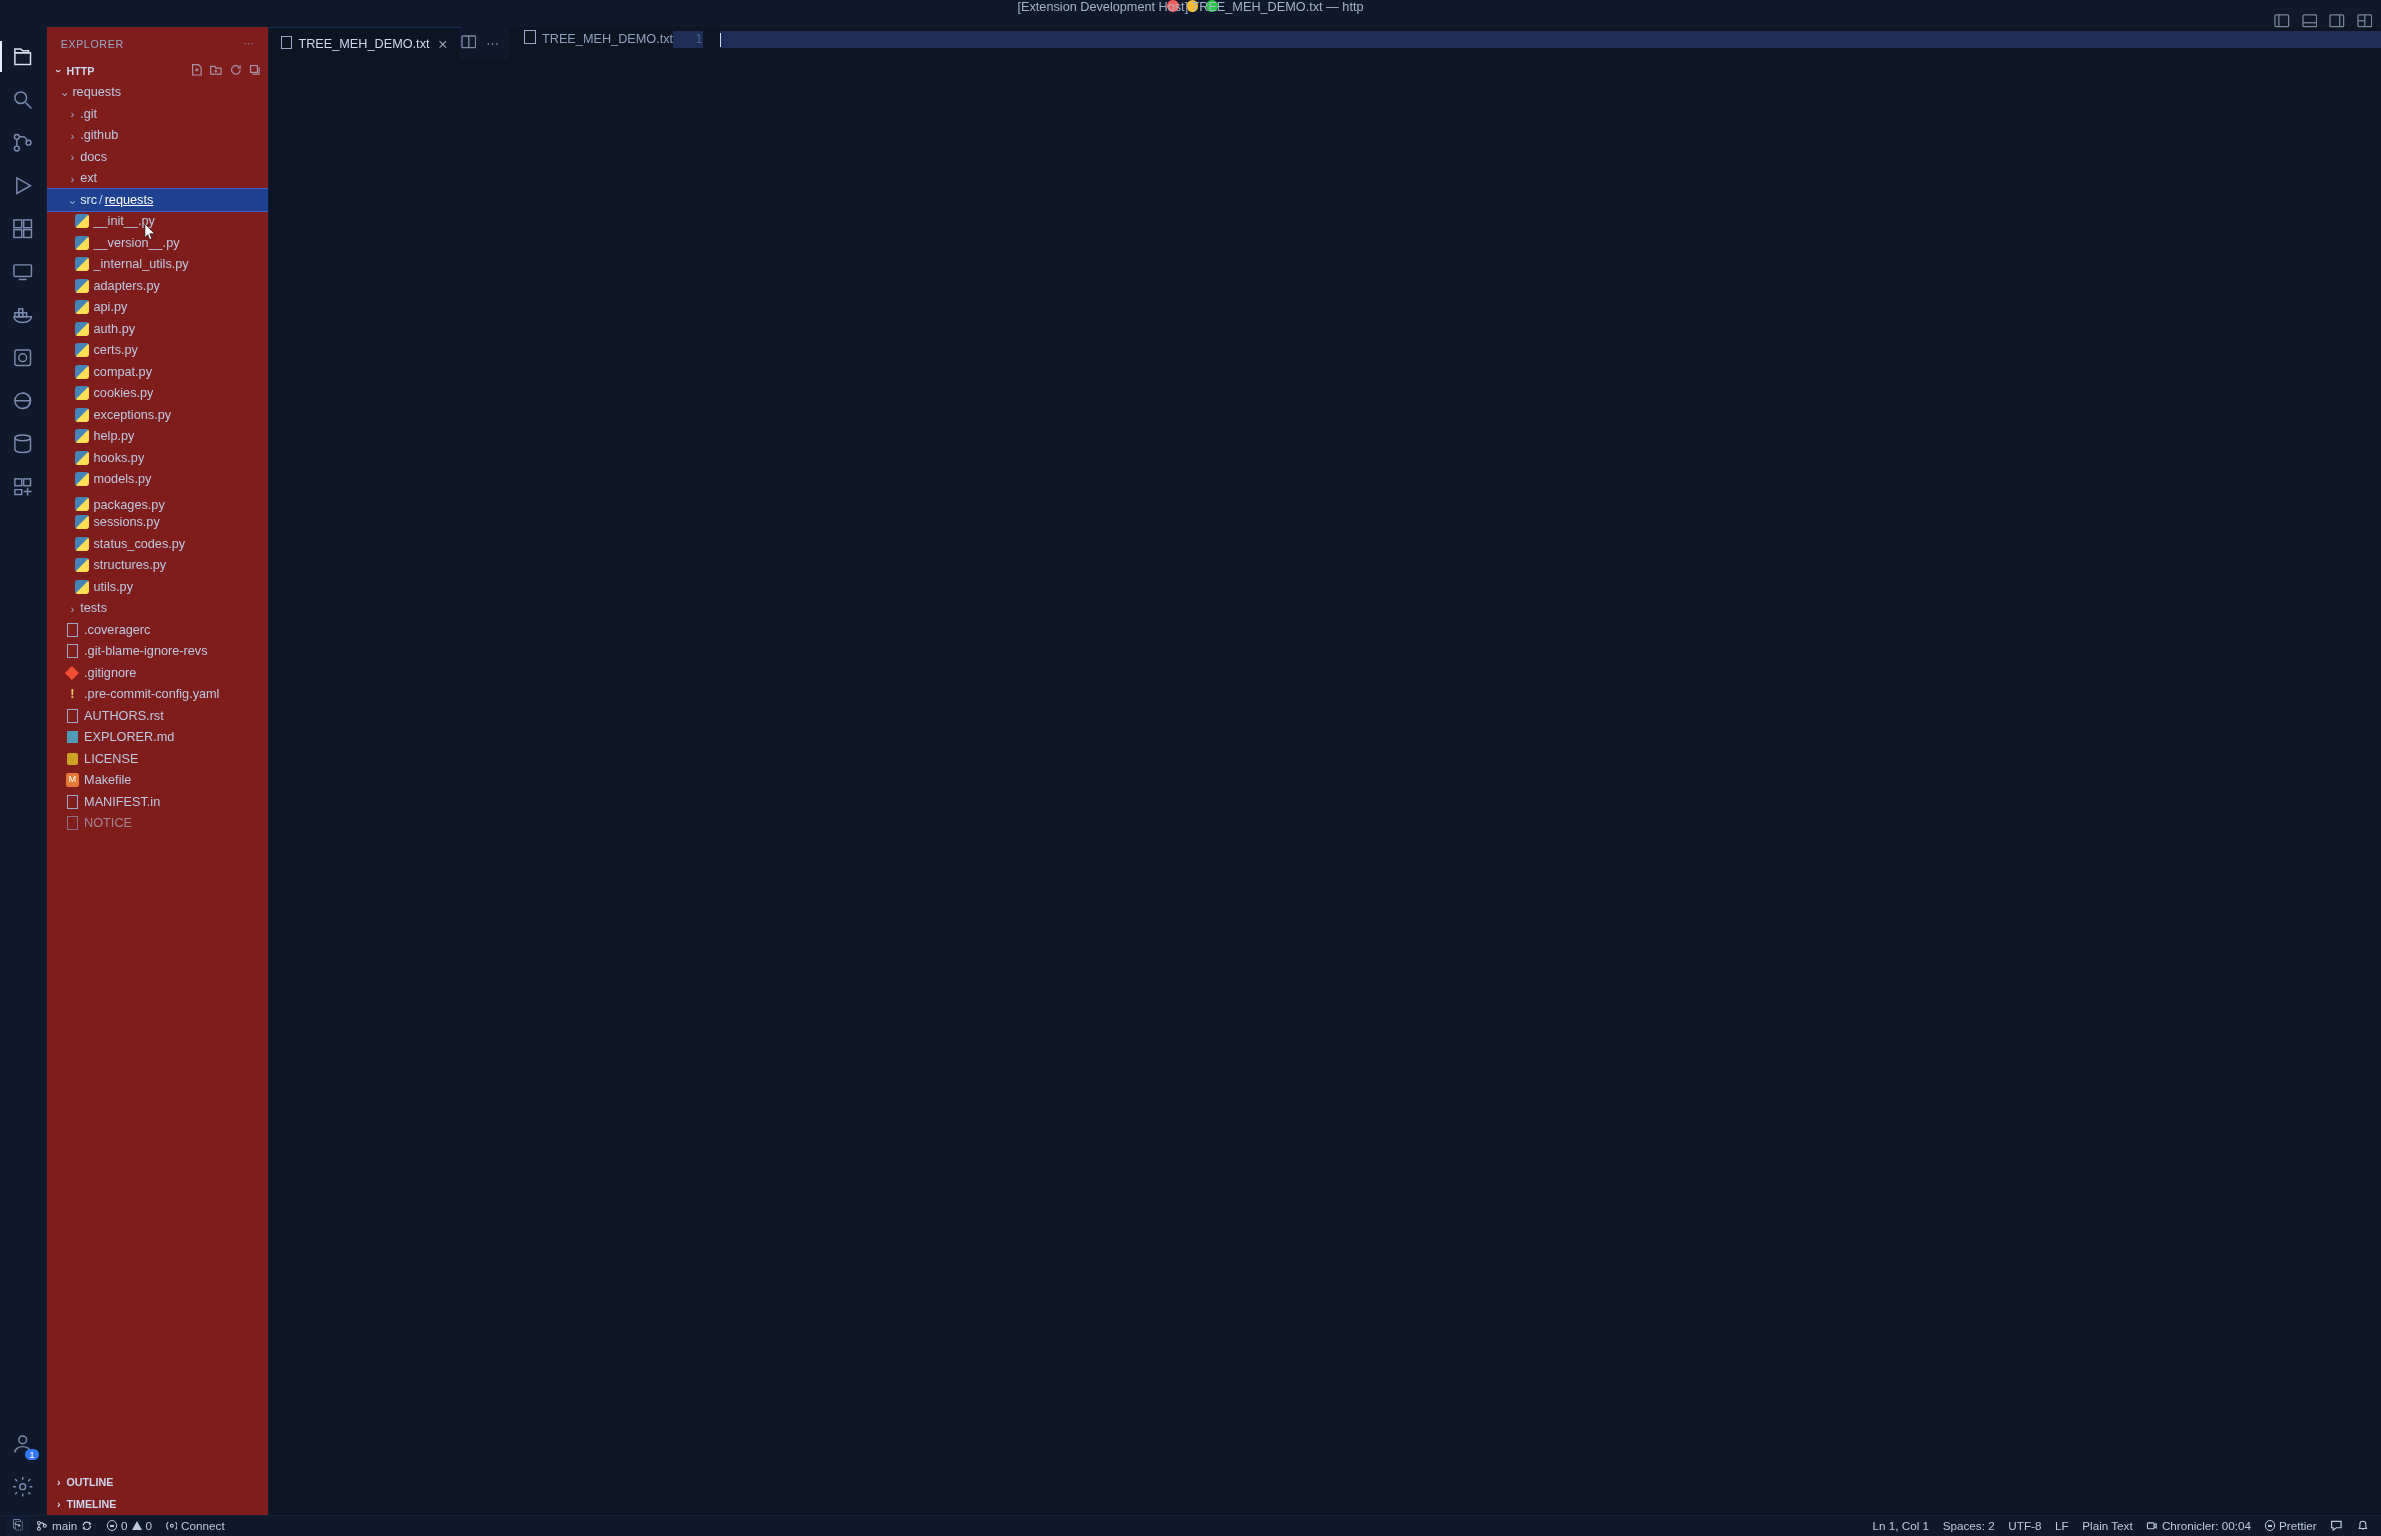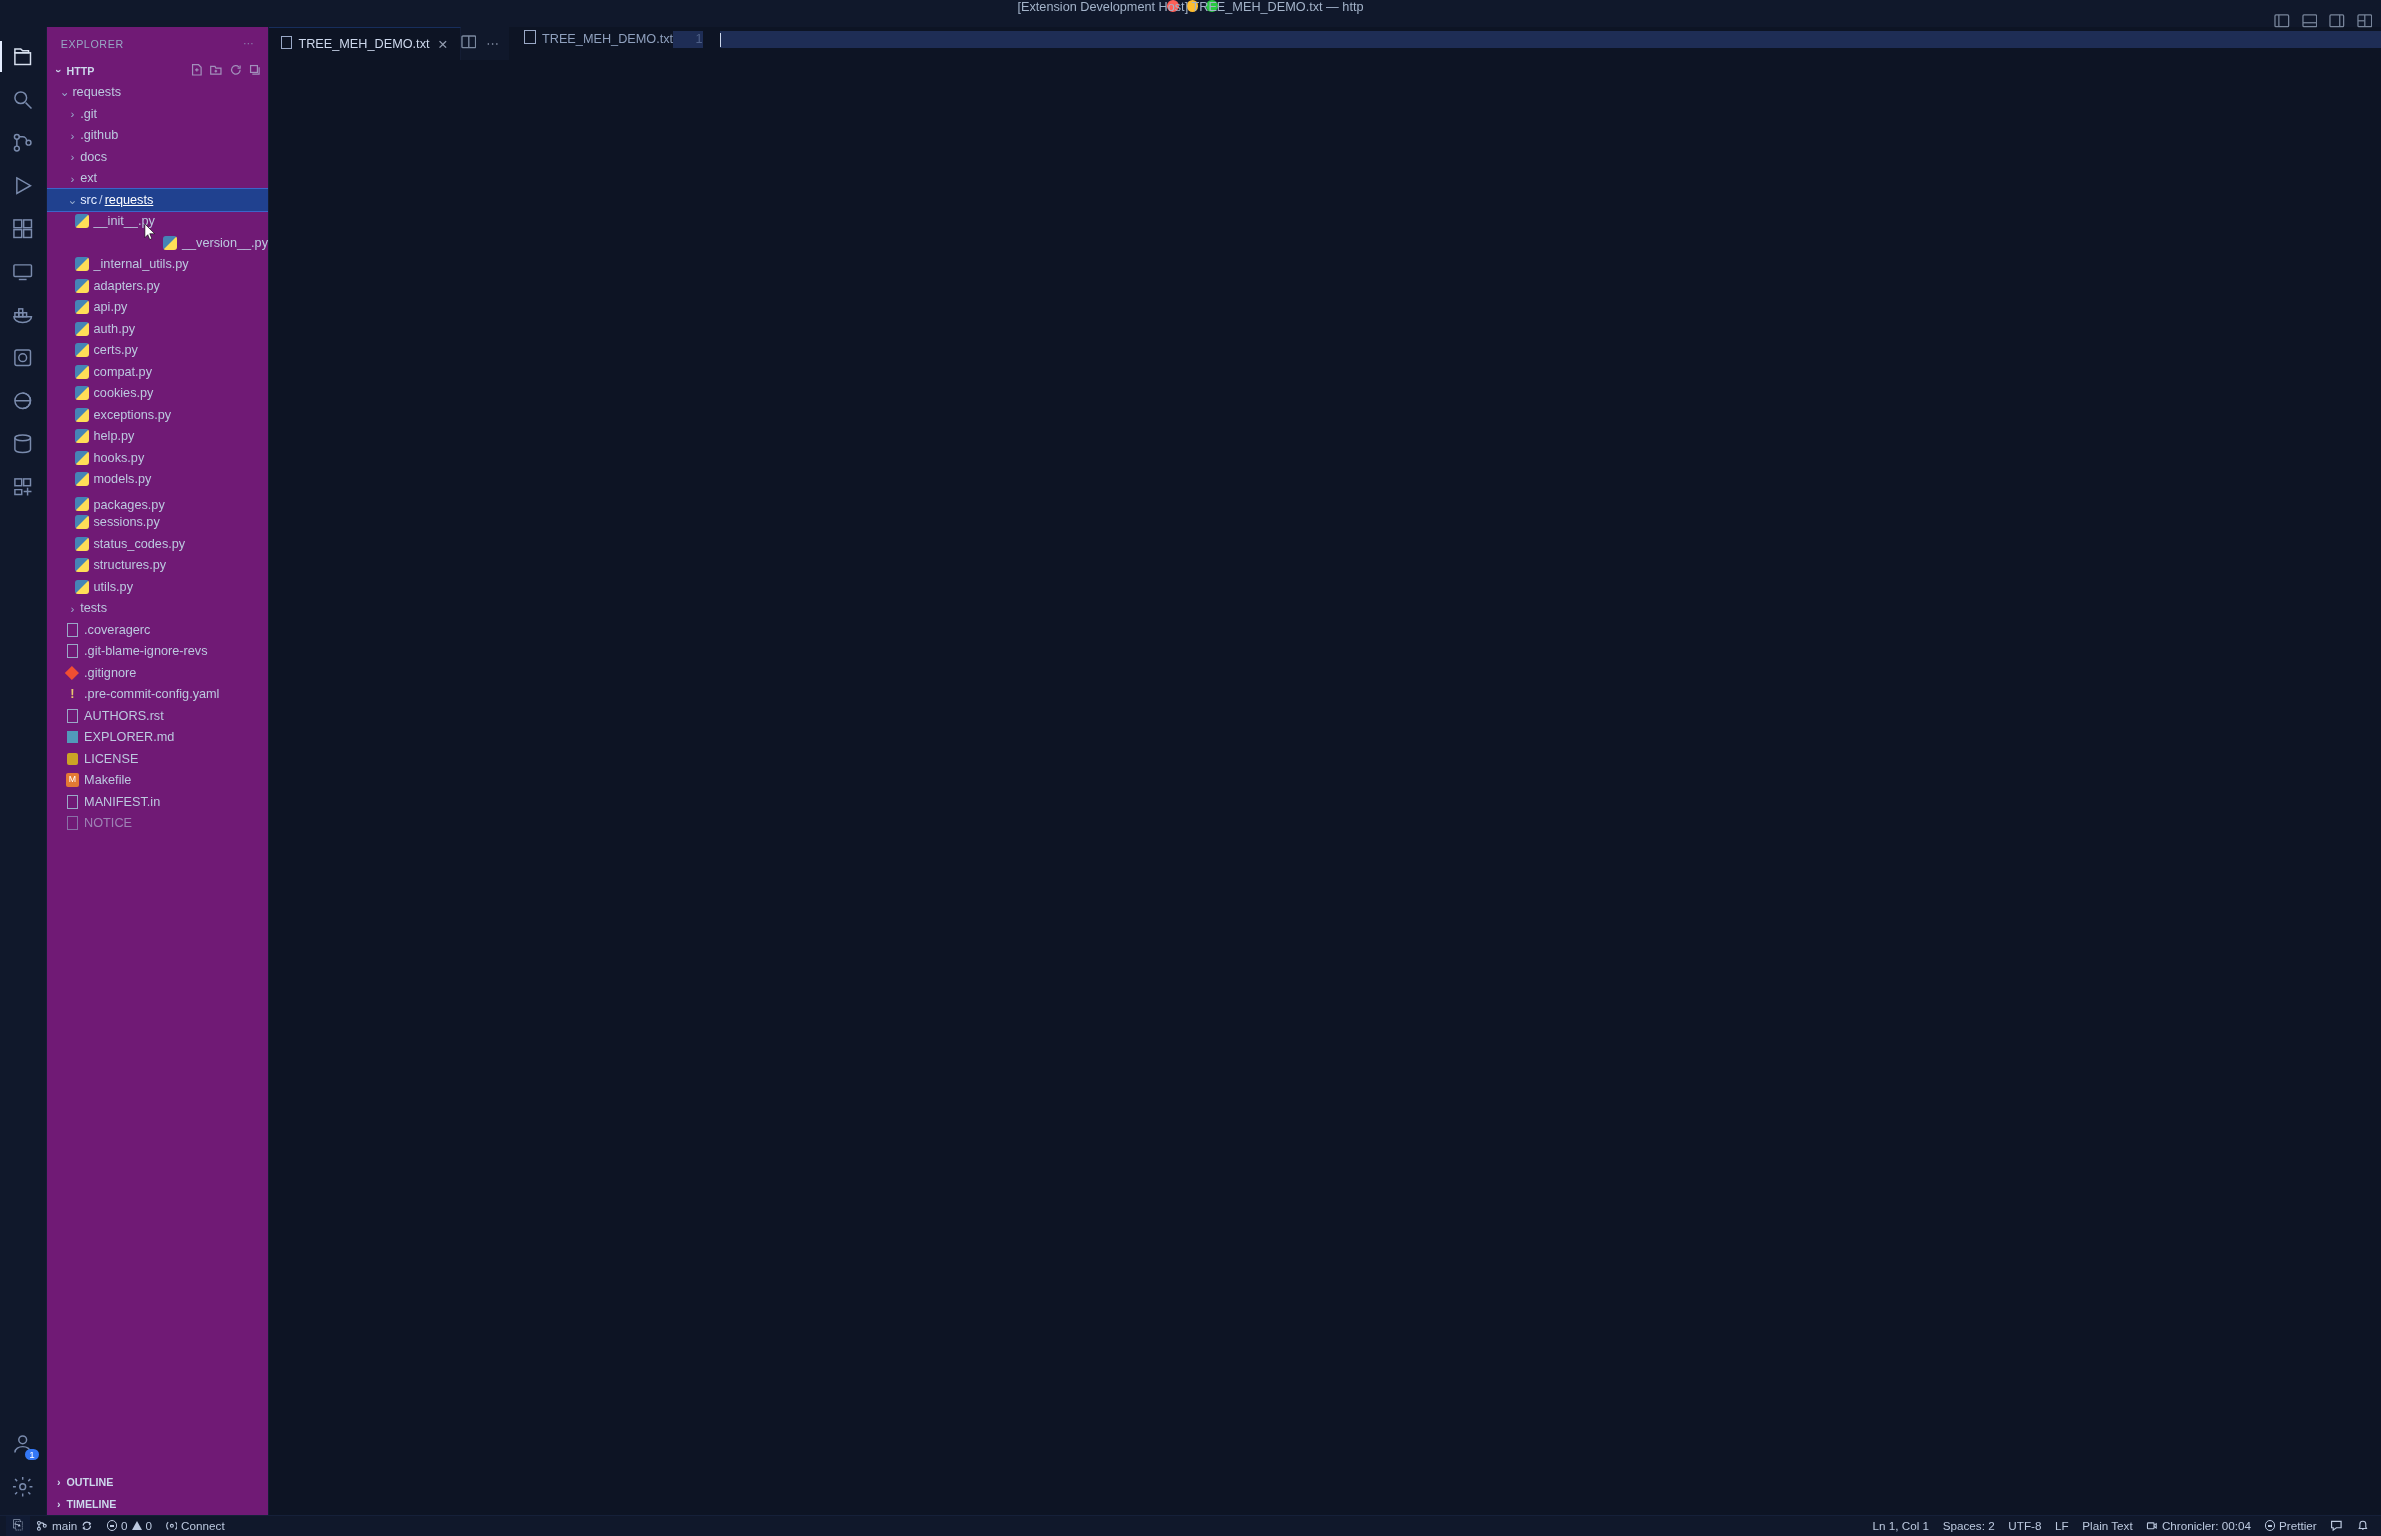--- a/index.html
+++ b/index.html
@@ -57,21 +57,21 @@
   .activity-item.active { color: #d8e1f0; }
   .activity-item.active::before {
     content: ""; position: absolute; left: 0; top: 5.9px; bottom: 5.9px; width: 2px; background: #e4ecff;
   }
   .activity-item svg { width: 23.4px; height: 23.4px; fill: none; stroke: currentColor; stroke-width: 1.5; }
   .activity-bottom { margin-top: auto; padding-bottom: 5.9px; display:flex; flex-direction:column; align-items:center; }
   .badge-1 { position:absolute; right:7.8px; bottom:5.9px; background:#3478f6; color:white; border-radius:7.8px; font-size:9.8px; padding:0 3.9px; min-width:13.7px; text-align:center; }
   
   .sidebar {
     width: 222px;
-    background: #701a75;
+    background: #7f1d1d;
     display: flex; flex-direction: column;
     min-height: 0;
     border-right: 1px solid #131d34;
   }
   .sidebar-header {
     height: 33px;
     display: flex; align-items: center;
     padding: 0 13.7px;
     color: #98a8c4;
     font-size: 10.7px; letter-spacing: 0.6px;
@@ -376,21 +376,21 @@
         <span class="twisty">⌄</span>
         <span class="labelpart-dim">src</span>
         <span class="labelpart-dim" style="opacity:.8;padding:0 2px;">/ </span>
         <span class="label label-underline">requests</span>
       </div>
 
       <div class="tree-row" style="padding-left:27px;">
             <span class="ficon file-py"></span>
             <span class="label">__init__.py</span>
           </div>
-      <div class="tree-row" style="padding-left:27px;justify-content:flex-end;">
+      <div class="tree-row" style="padding-left:27px;">
             <span class="ficon file-py"></span>
             <span class="label">__version__.py</span>
           </div>
       <div class="tree-row" style="padding-left:27px;">
             <span class="ficon file-py"></span>
             <span class="label">_internal_utils.py</span>
           </div>
       <div class="tree-row" style="padding-left:27px;">
             <span class="ficon file-py"></span>
             <span class="label">adapters.py</span>

